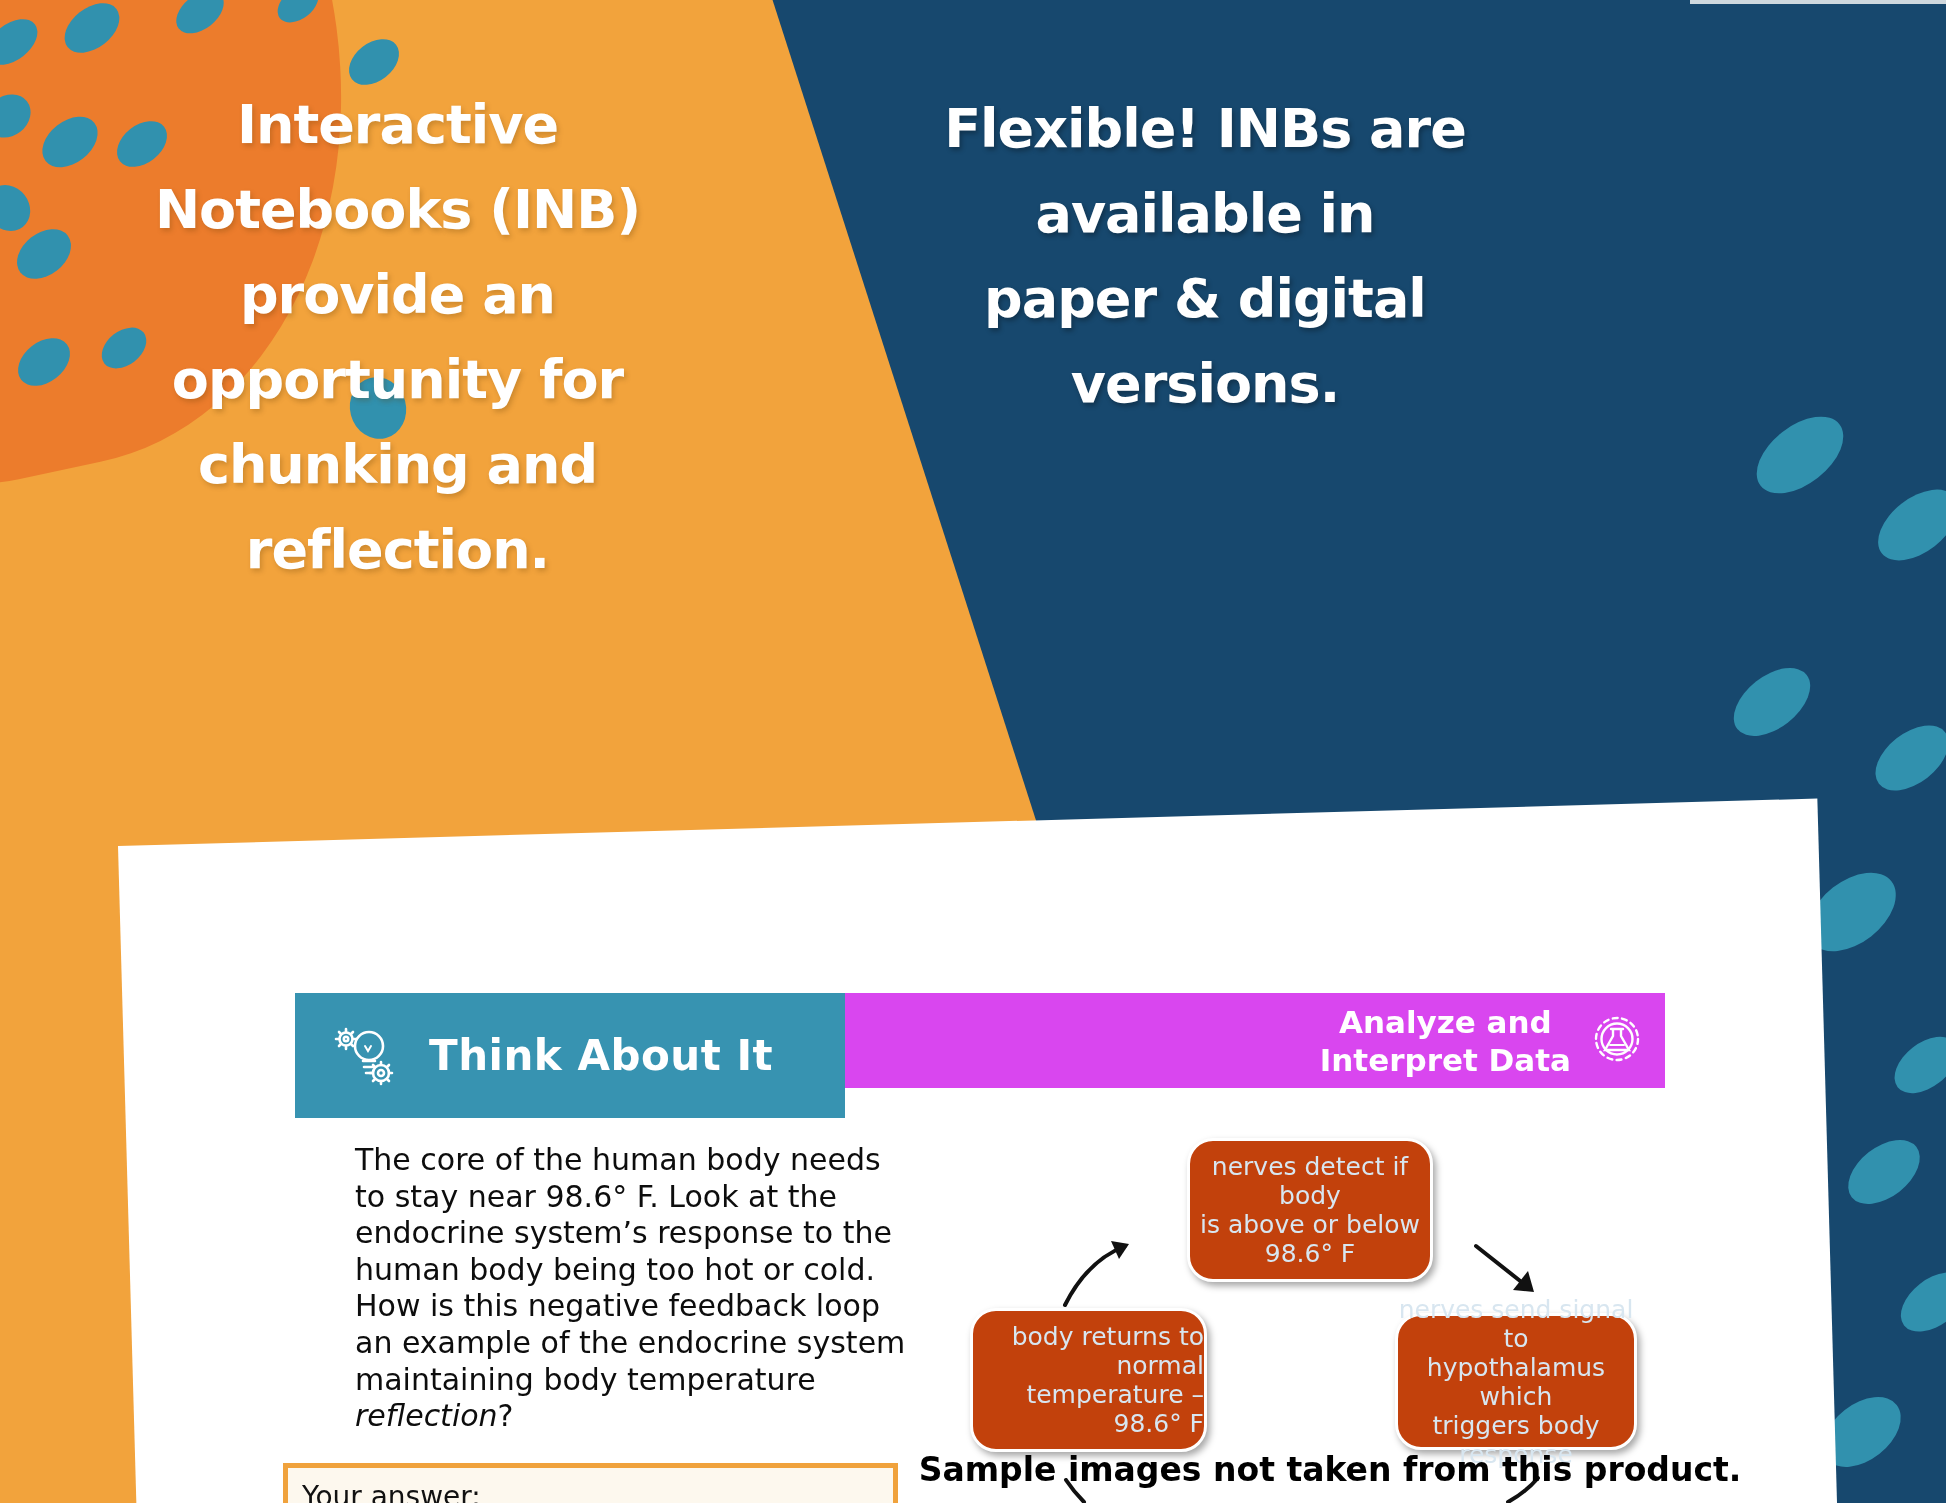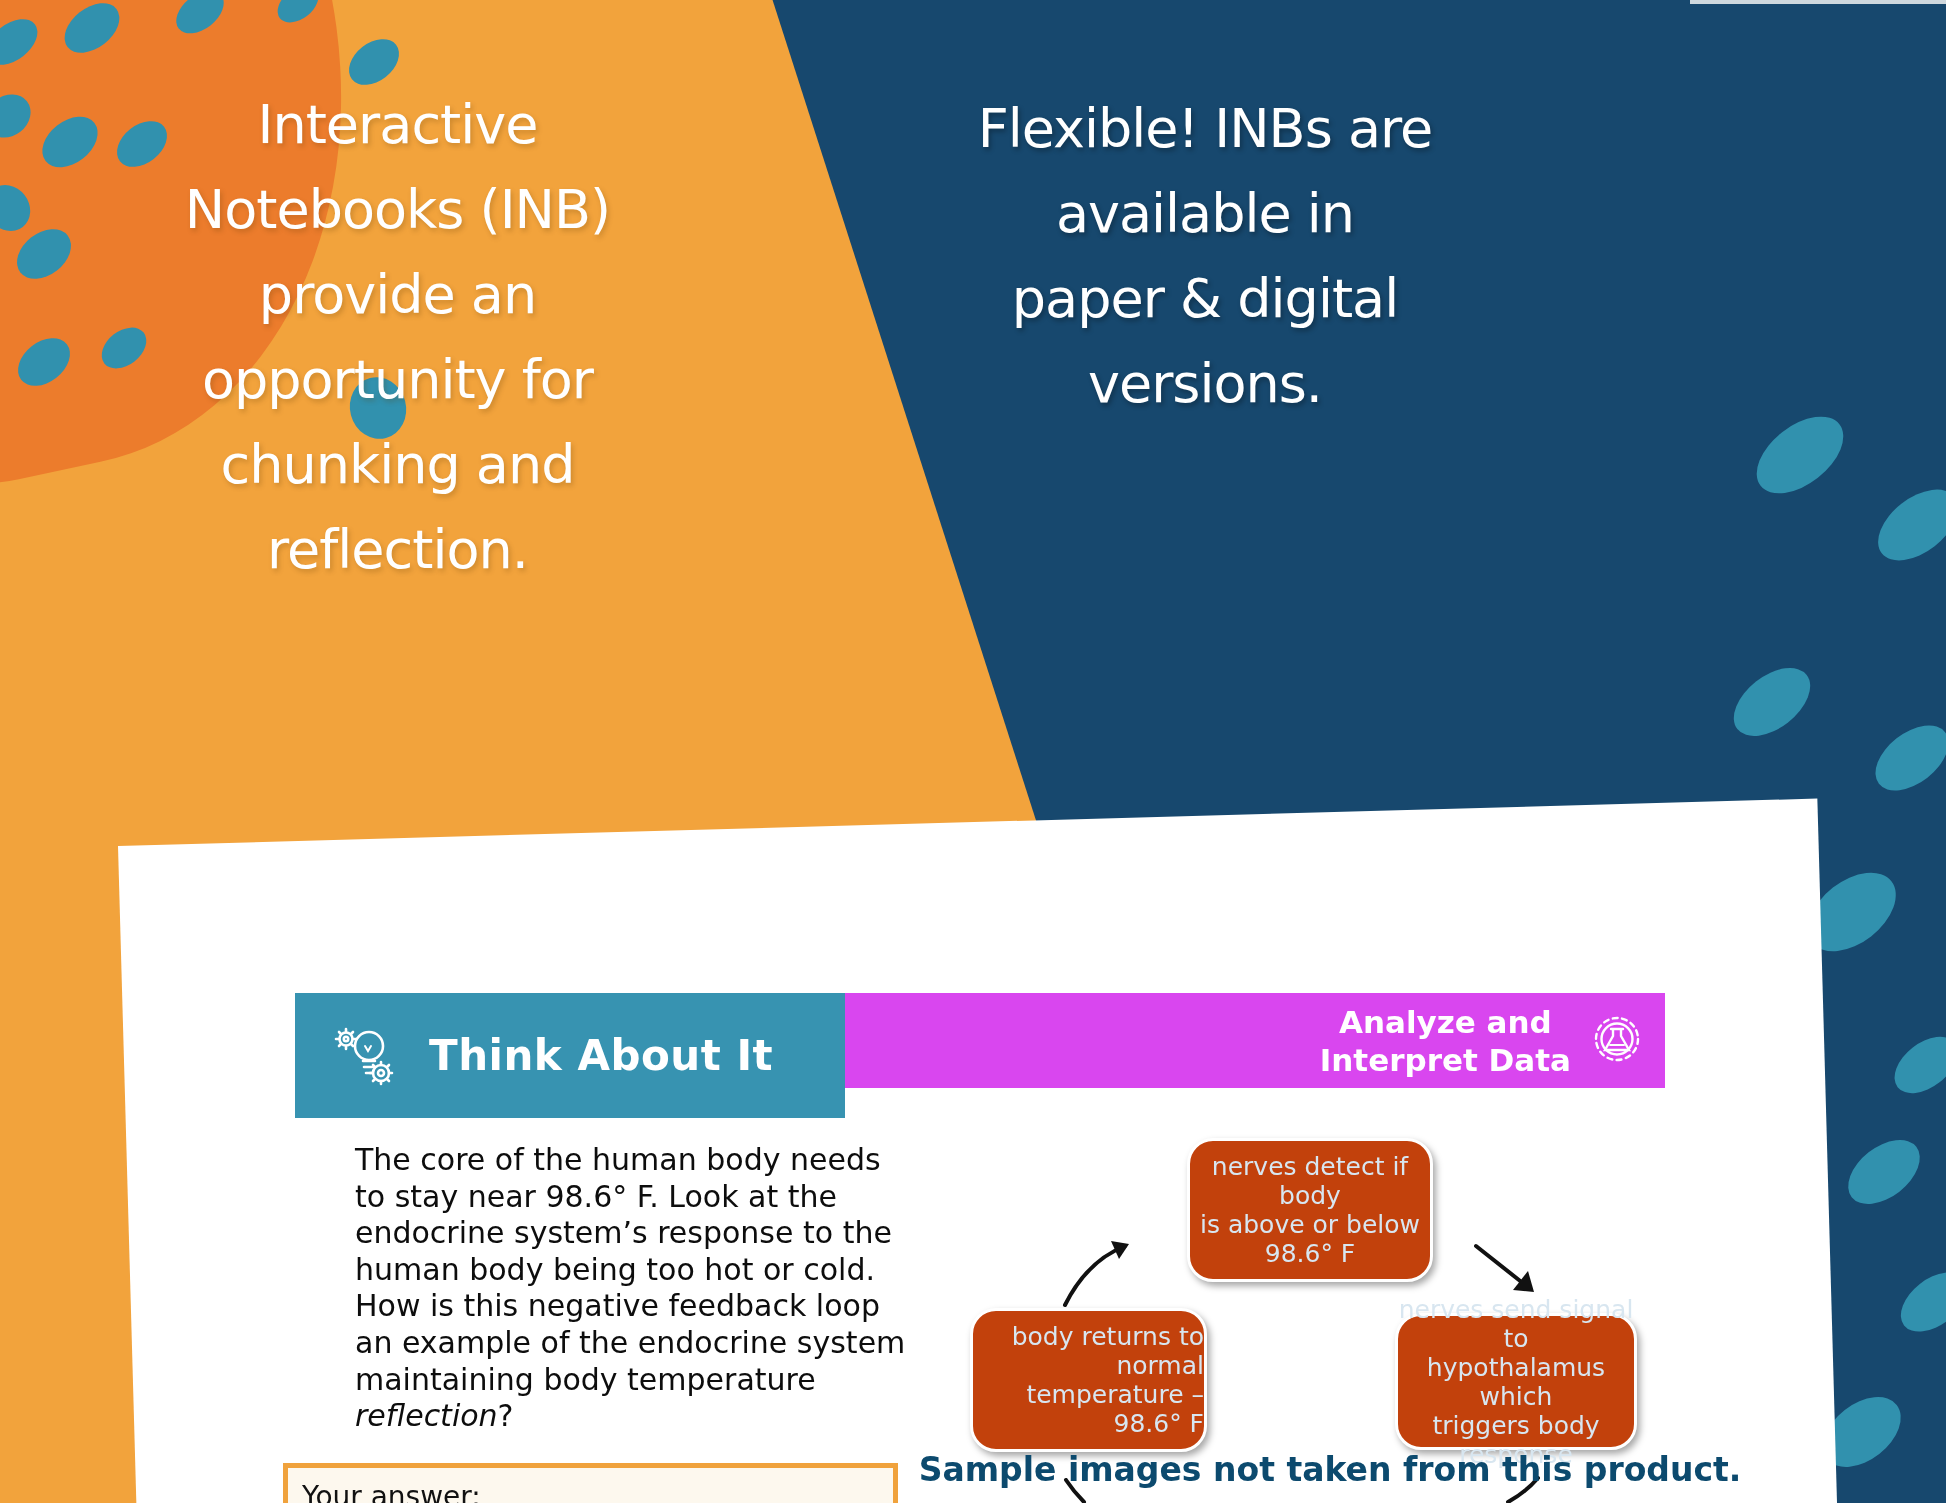--- a/index.html
+++ b/index.html
@@ -29,21 +29,21 @@
     background:#3191AE;
     z-index:1;
   }
   .top-strip{
     position:absolute;left:1690px;top:0;width:256px;height:4px;
     background:#CFD8DE;z-index:4;
   }
   
   .headline{
     position:absolute;z-index:3;
-    color:#ffffff;font-weight:normal;
+    color:#ffffff;font-weight:bold;
     font-size:54px;line-height:85px;letter-spacing:-1px;
     text-align:center;white-space:pre-line;
   }
   .headline.left-h{left:85px;top:82px;width:625px;text-shadow:2px 3px 5px rgba(90,55,0,0.25);}
   .headline.right-h{left:875px;top:86px;width:660px;text-shadow:2px 3px 5px rgba(0,0,0,0.30);}
   
   .card{
     position:absolute;left:118px;top:846px;width:1700px;height:720px;
     background:#ffffff;
     transform:rotate(-1.6deg);transform-origin:top left;
@@ -84,21 +84,21 @@
     text-align:center;white-space:pre-line;
     font-size:25px;line-height:29px;
     box-sizing:border-box;
   }
   .fb-top{left:1187px;top:1138px;width:246px;height:144px;}
   .fb-left{left:970px;top:1308px;width:237px;height:144px;text-align:right;}
   .fb-right{left:1395px;top:1313px;width:242px;height:137px;}
   .arrow{position:absolute;z-index:3;}
   .sample-note{
     position:absolute;left:900px;top:1450px;width:860px;z-index:3;
-    text-align:center;color:#0c4a6e;font-weight:bold;font-size:33px;
+    text-align:center;color:#000000;font-weight:bold;font-size:33px;
   }
   .answer-box{
     position:absolute;left:283px;top:1463px;width:615px;height:80px;z-index:3;
     background:#FDF8EE;border:5px solid #F0A23C;box-sizing:border-box;
   }
   .answer-box .lbl{
     margin:12px 0 0 14px;color:#111;font-size:28px;
   }
 </style>
 </head>

